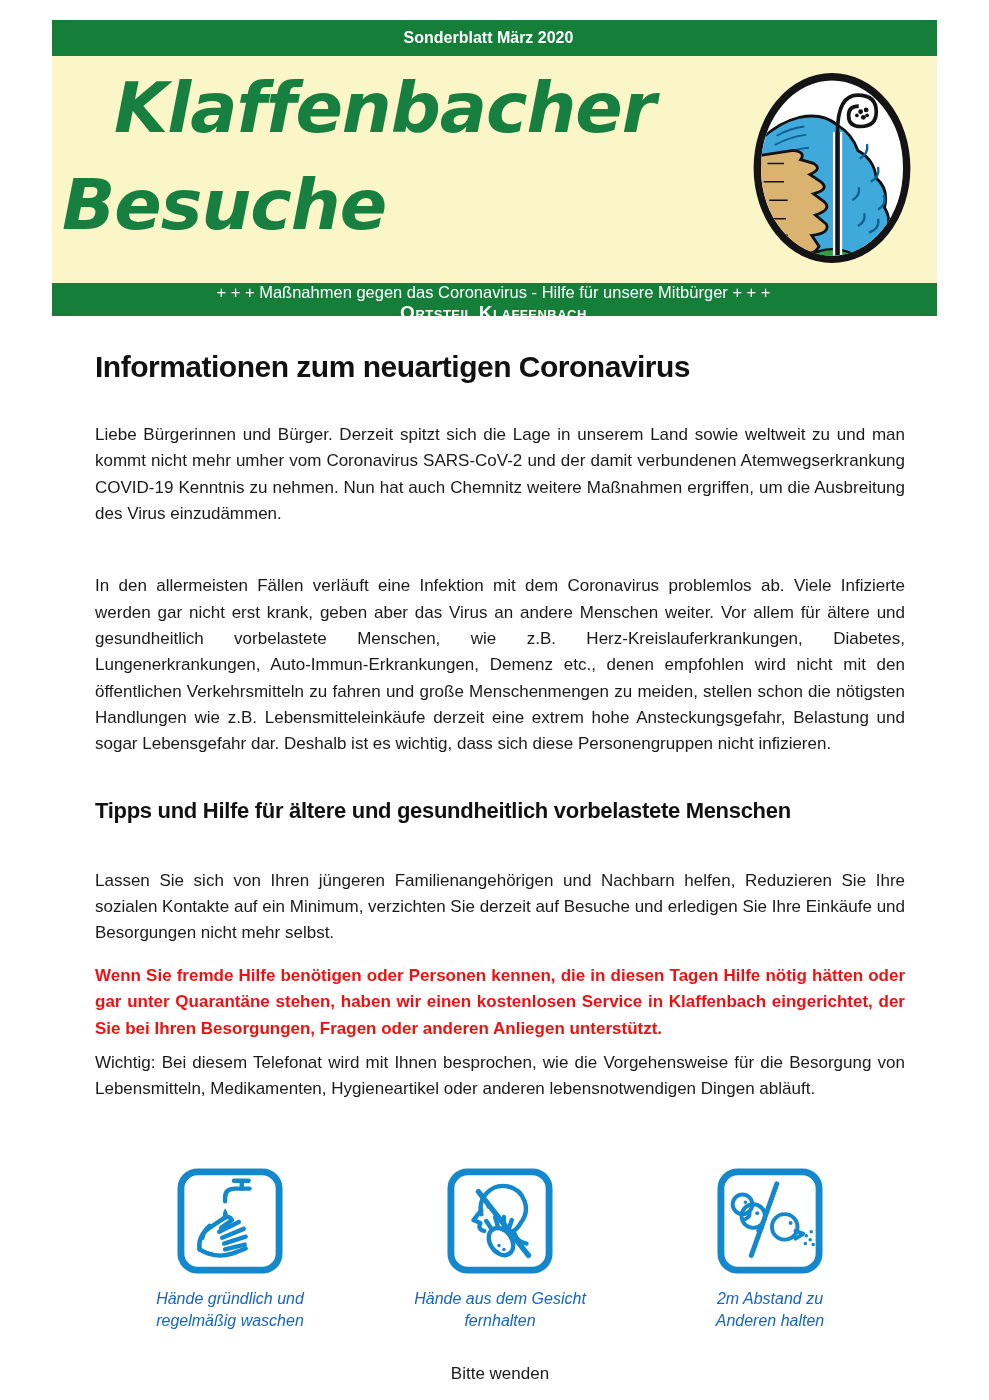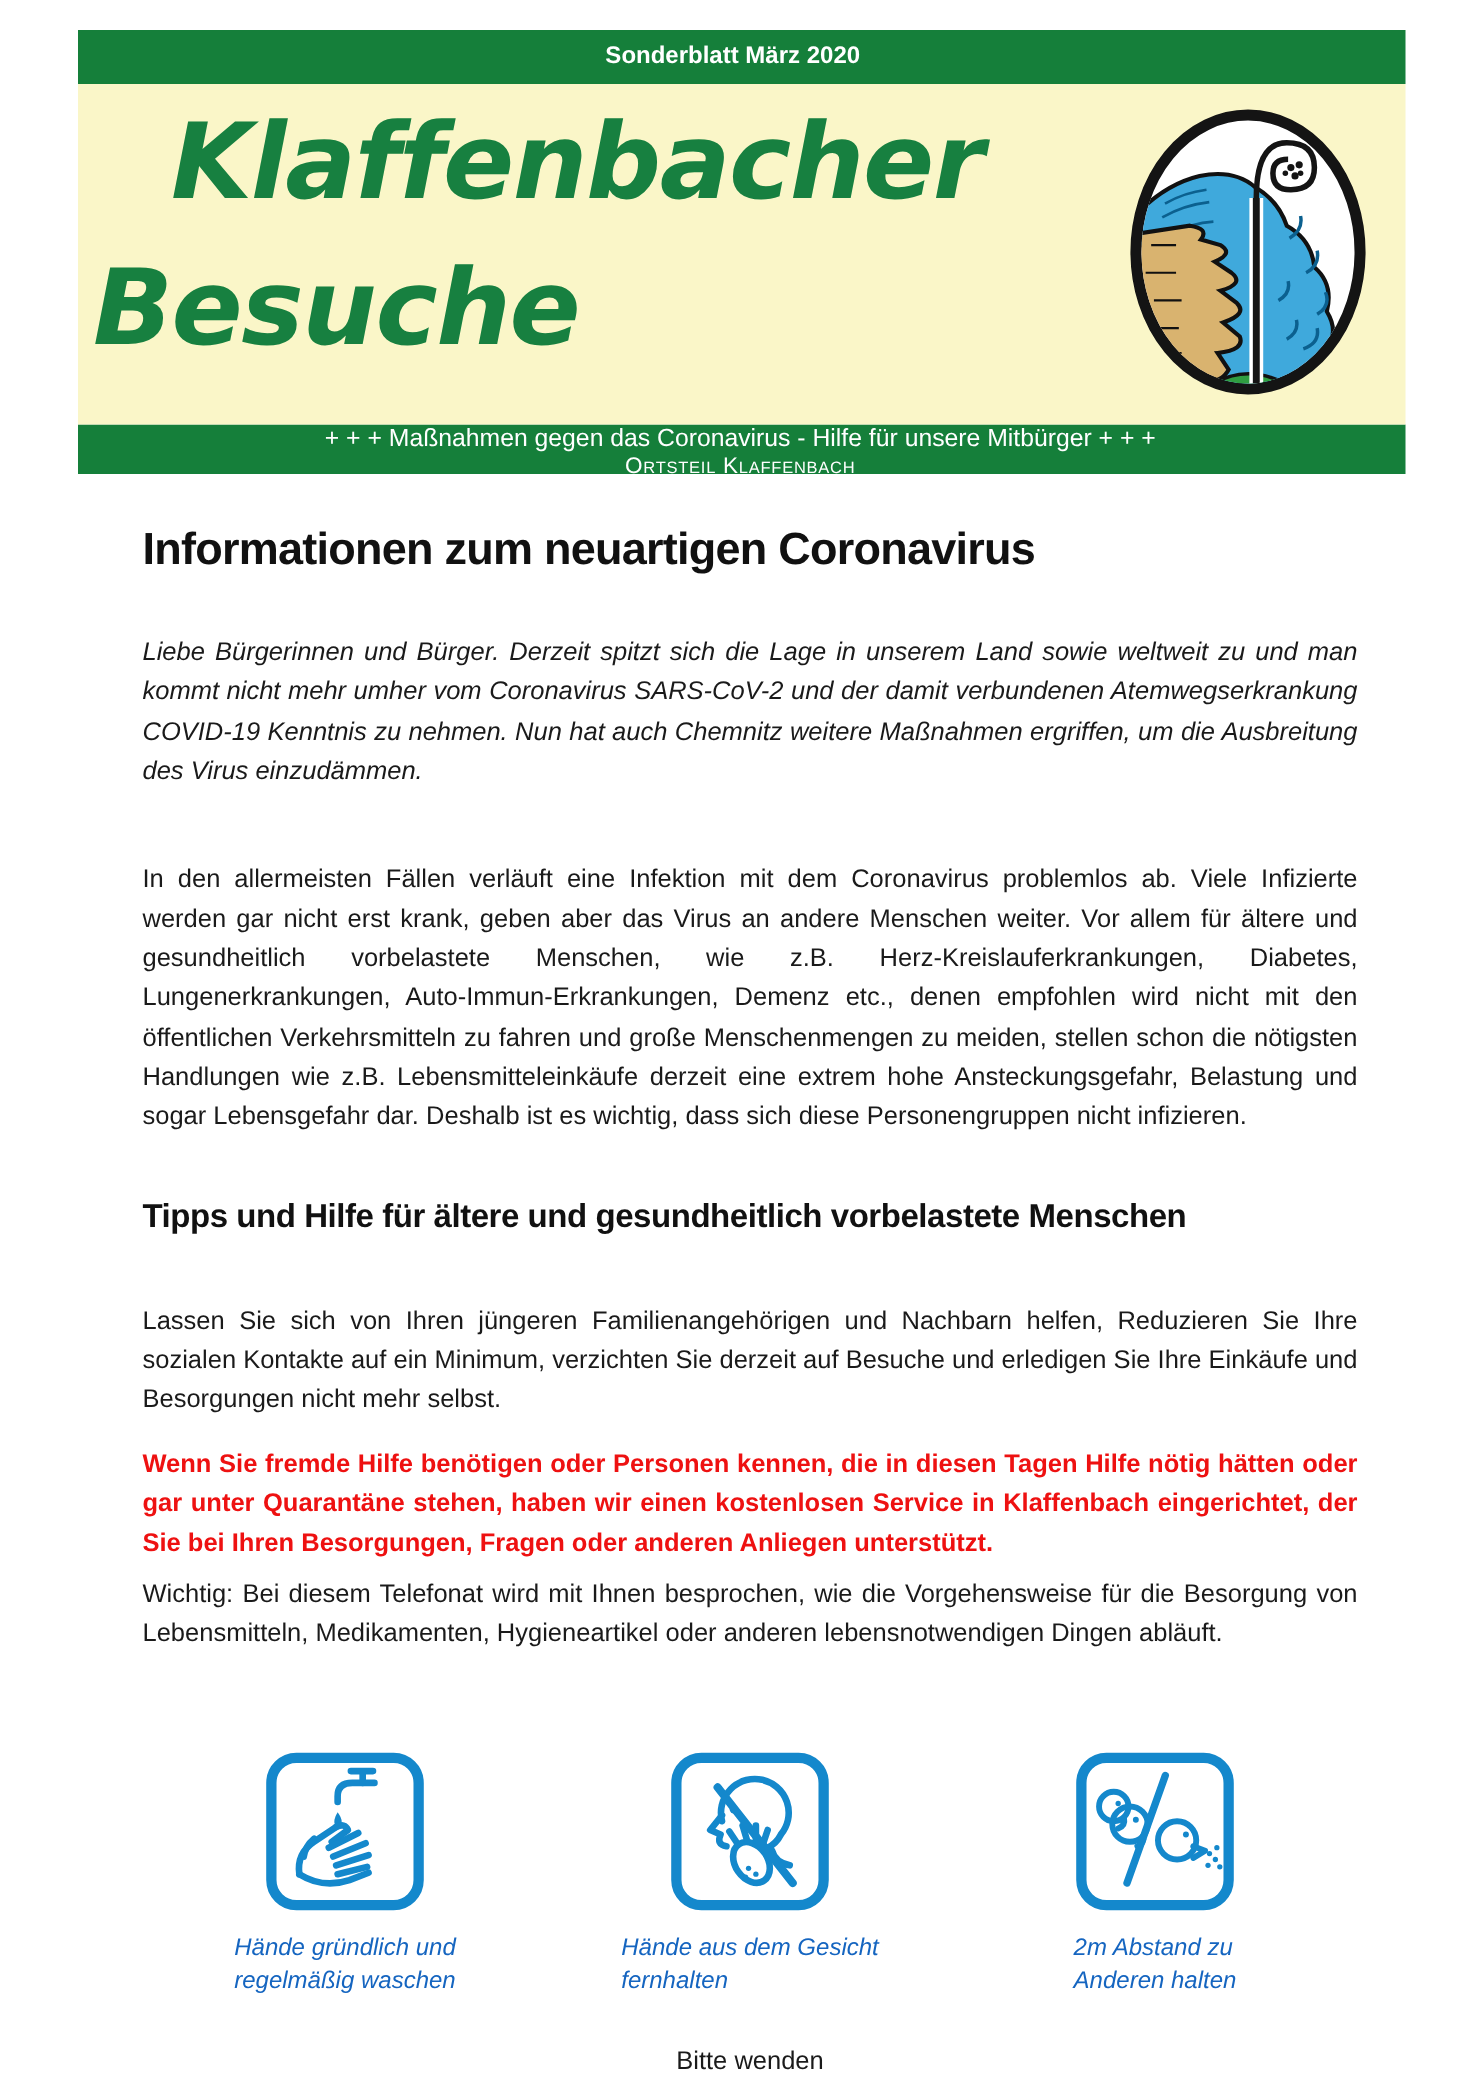--- a/index.html
+++ b/index.html
@@ -35,34 +35,34 @@
     position: absolute; top: 12px; right: 22px;
     width: 166px; height: 200px;
   }
   .crest svg { width: 100%; height: 100%; }
   .ticker {
     height: 33px; background: #157f3a; color: #fff;
     display: flex; align-items: center; justify-content: space-between;
     padding: 0 12px 0 10px; font-size: 16.5px; flex-direction: column;
   }
   .ticker-right {
-    font-variant: small-caps; font-weight: normal; font-size: 15px;
+    font-variant: small-caps; font-weight: bold; font-size: 19px;
     letter-spacing: 0.5px;
   }
 
   
   main { margin: 34px 84px 0 95px; width: 810px; }
   h1 {
     font-size: 30px; font-weight: bold; letter-spacing: -0.5px;
     margin: 0 0 38px 0; color: #111;
   }
   .body-p {
     font-size: 17px; line-height: 1.55; text-align: justify; color: #1a1a1a;
   }
-  .p1 { margin-bottom: 46px; font-style: italic; }
+  .p1 { margin-bottom: 46px; }
   .p2 { margin-bottom: 40px; }
   h2 {
     font-size: 22px; font-weight: bold; margin: 0 0 44px 0; color: #111;
     letter-spacing: -0.3px;
   }
   .p3 { margin-bottom: 16px; }
   .alert-p {
     font-size: 17px; line-height: 1.55; text-align: justify;
     font-weight: bold; color: #ee1111; margin-bottom: 8px;
   }
@@ -76,21 +76,21 @@
   
   .tips {
     margin-top: 64px; display: flex; width: 810px;
   }
   .tip {
     flex: 1; display: flex; flex-direction: column; align-items: center;
   }
   .tip-icon { width: 108px; height: 108px; }
   .tip-icon svg { width: 108px; height: 108px; }
   .tip-caption {
-    margin-top: 13px; white-space: pre-line;
+    margin-top: 13px; text-align: center; white-space: pre-line;
     color: #1565c0; font-style: italic; font-size: 16px; line-height: 1.4;
   }
 
   .turn-note {
     margin-top: 32px; text-align: center; font-size: 17px; color: #1a1a1a;
   }
 </style>
 </head>
 <body>
 

